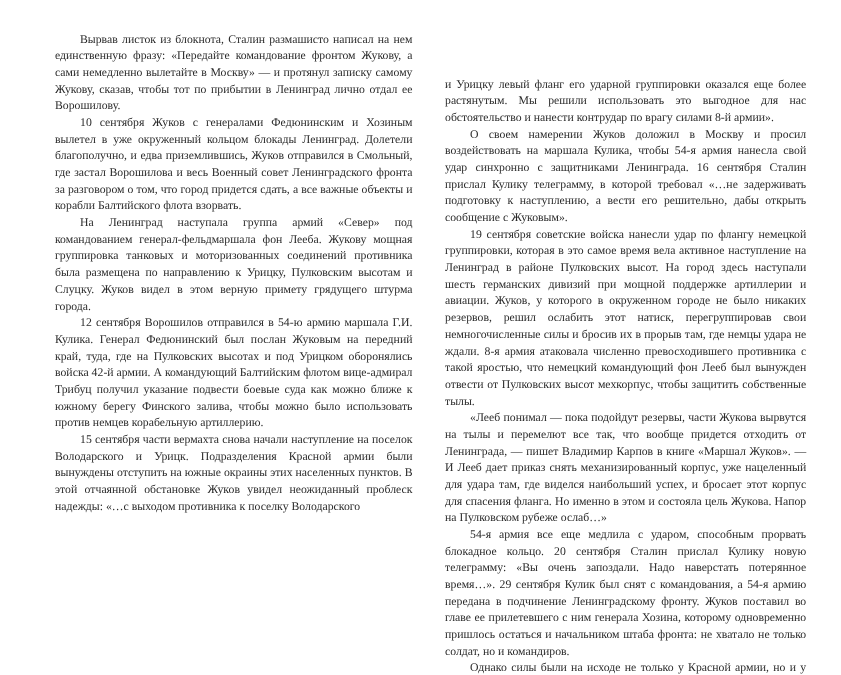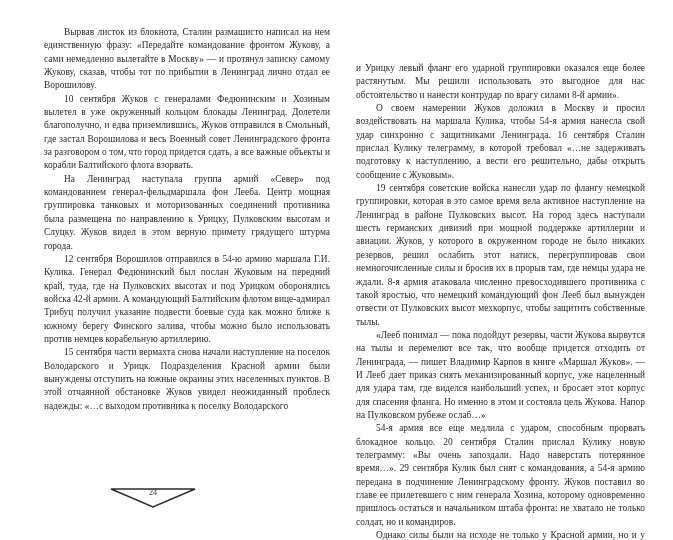--- a/index.html
+++ b/index.html
@@ -92,31 +92,25 @@
 </style>
 </head>
 <body>
 
 <div id="book-spread">
 
   <div class="page page-left">
     <div class="text-block">
       <p class="para">Вырвав листок из блокнота, Сталин размашисто написал на нем единственную фразу: «Передайте командование фронтом Жукову, а сами немедленно вылетайте в Москву» — и протянул записку самому Жукову, сказав, чтобы тот по прибытии в Ленинград лично отдал ее Ворошилову.</p>
       <p class="para">10 сентября Жуков с генералами Федюнинским и Хозиным вылетел в уже окруженный кольцом блокады Ленинград. Долетели благополучно, и едва приземлившись, Жуков отправился в Смольный, где застал Ворошилова и весь Военный совет Ленинградского фронта за разговором о том, что город придется сдать, а все важные объекты и корабли Балтийского флота взорвать.</p>
-      <p class="para">На Ленинград наступала группа армий «Север» под командованием генерал-фельдмаршала фон Лееба. Центр мощная группировка танковых и моторизованных соединений противника была размещена по направлению к Урицку, Пулковским высотам и Слуцку. Жуков видел в этом верную примету грядущего штурма города.</p>
+      <p class="para">На Ленинград наступала группа армий «Север» под командованием генерал-фельдмаршала фон Лееба. Жукову мощная группировка танковых и моторизованных соединений противника была размещена по направлению к Урицку, Пулковским высотам и Слуцку. Жуков видел в этом верную примету грядущего штурма города.</p>
       <p class="para">12 сентября Ворошилов отправился в 54-ю армию маршала Г.И. Кулика. Генерал Федюнинский был послан Жуковым на передний край, туда, где на Пулковских высотах и под Урицком оборонялись войска 42-й армии. А командующий Балтийским флотом вице-адмирал Трибуц получил указание подвести боевые суда как можно ближе к южному берегу Финского залива, чтобы можно было использовать против немцев корабельную артиллерию.</p>
       <p class="para">15 сентября части вермахта снова начали наступление на поселок Володарского и Урицк. Подразделения Красной армии были вынуждены отступить на южные окраины этих населенных пунктов. В этой отчаянной обстановке Жуков увидел неожиданный проблеск надежды: «…с выходом противника к поселку Володарского</p>
     </div>
 
-    <div class="folio folio-left">
-      <svg width="86" height="22" viewBox="0 0 86 22">
-        <polygon points="1,2 85,2 43,20" fill="none" stroke="#2a2a2a" stroke-width="1.4"></polygon>
-      </svg>
-      <div class="folio-num">24</div>
-    </div>
   </div>
 
   <div class="page page-right">
     <div class="text-block">
       <p class="para cont">и Урицку левый фланг его ударной группировки оказался еще более растянутым. Мы решили использовать это выгодное для нас обстоятельство и нанести контрудар по врагу силами 8-й армии».</p>
       <p class="para">О своем намерении Жуков доложил в Москву и просил воздействовать на маршала Кулика, чтобы 54-я армия нанесла свой удар синхронно с защитниками Ленинграда. 16 сентября Сталин прислал Кулику телеграмму, в которой требовал «…не задерживать подготовку к наступлению, а вести его решительно, дабы открыть сообщение с Жуковым».</p>
       <p class="para">19 сентября советские войска нанесли удар по флангу немецкой группировки, которая в это самое время вела активное наступление на Ленинград в районе Пулковских высот. На город здесь наступали шесть германских дивизий при мощной поддержке артиллерии и авиации. Жуков, у которого в окруженном городе не было никаких резервов, решил ослабить этот натиск, перегруппировав свои немногочисленные силы и бросив их в прорыв там, где немцы удара не ждали. 8-я армия атаковала численно превосходившего противника с такой яростью, что немецкий командующий фон Лееб был вынужден отвести от Пулковских высот мехкорпус, чтобы защитить собственные тылы.</p>
       <p class="para">«Лееб понимал — пока подойдут резервы, части Жукова вырвутся на тылы и перемелют все так, что вообще придется отходить от Ленинграда, — пишет Владимир Карпов в книге «Маршал Жуков». — И Лееб дает приказ снять механизированный корпус, уже нацеленный для удара там, где виделся наибольший успех, и бросает этот корпус для спасения фланга. Но именно в этом и состояла цель Жукова. Напор на Пулковском рубеже ослаб…»</p>
       <p class="para">54-я армия все еще медлила с ударом, способным прорвать блокадное кольцо. 20 сентября Сталин прислал Кулику новую телеграмму: «Вы очень запоздали. Надо наверстать потерянное время…». 29 сентября Кулик был снят с командования, а 54-я армию передана в подчинение Ленинградскому фронту. Жуков поставил во главе ее прилетевшего с ним генерала Хозина, которому одновременно пришлось остаться и начальником штаба фронта: не хватало не только солдат, но и командиров.</p>
       <p class="para">Однако силы были на исходе не только у Красной армии, но и у группы армий «Центр». Наступление вермахта остановилось. Немцы принялись копать землянки, обустраиваться на зиму. Раз-</p>

